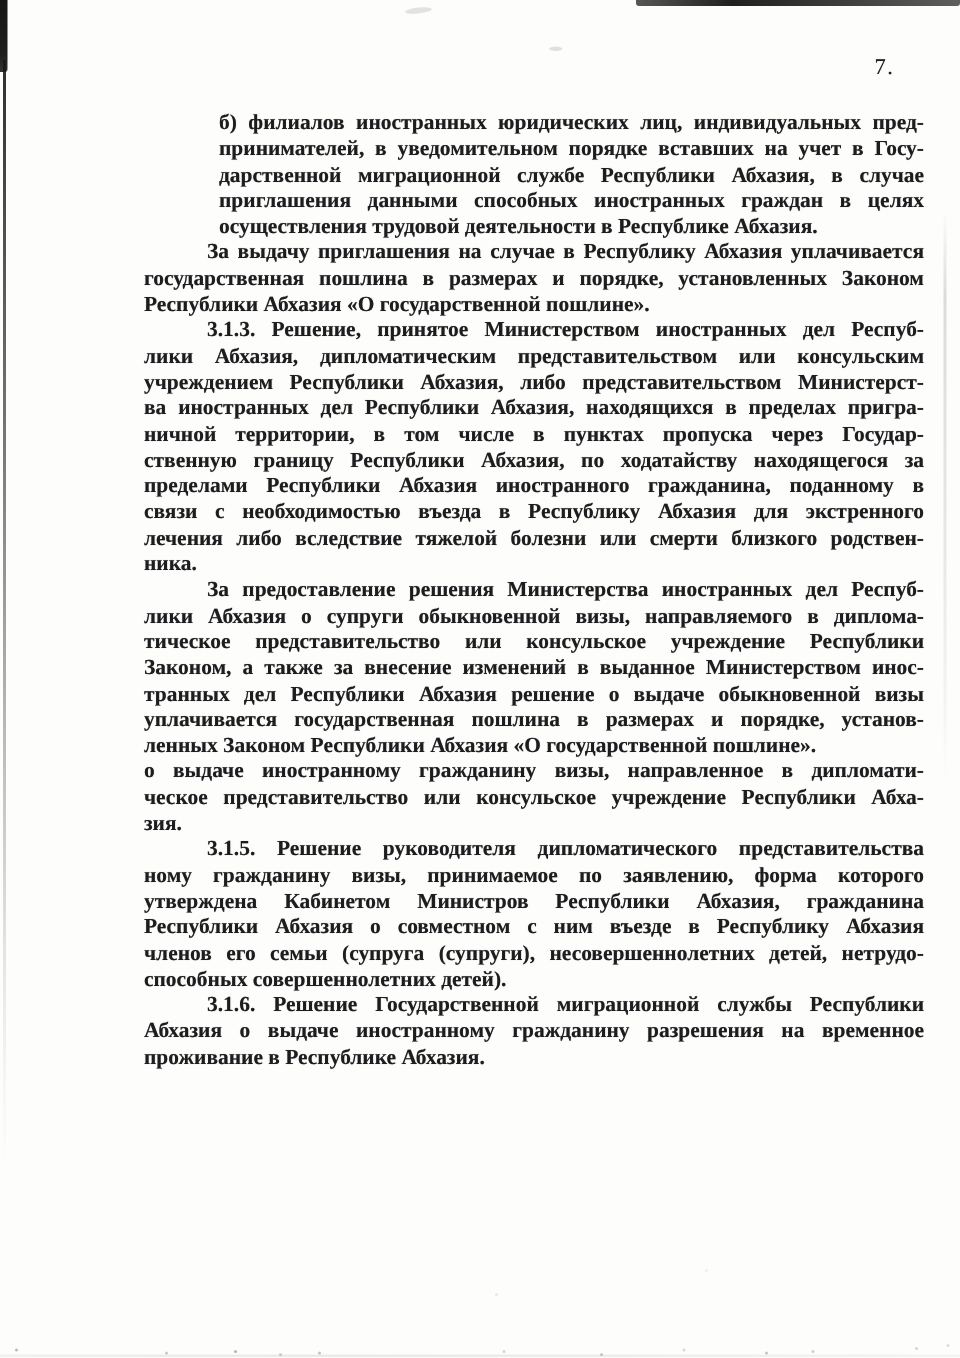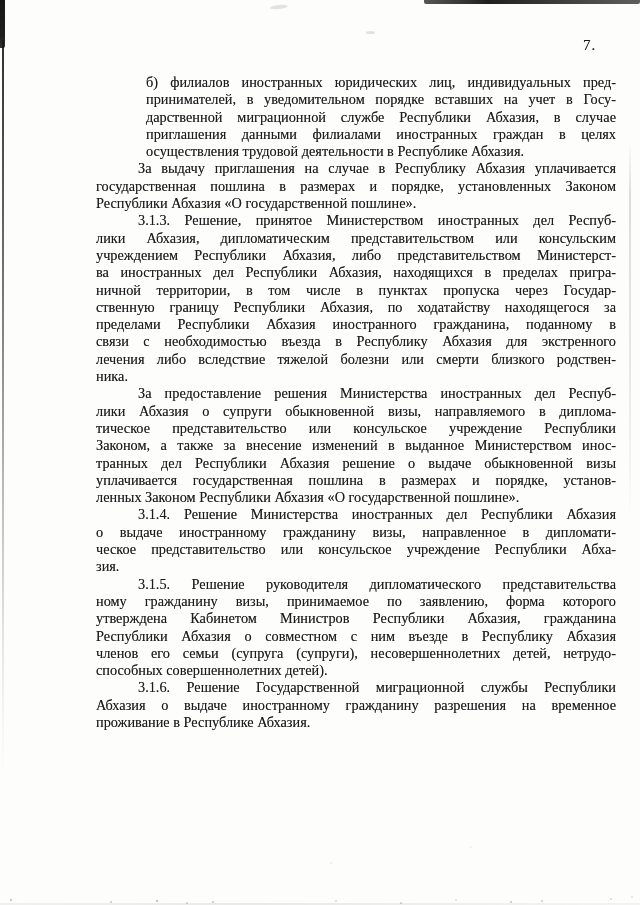--- a/index.html
+++ b/index.html
@@ -20,21 +20,21 @@
   
   .document-text {
     position: absolute;
     left: 96px;
     top: 74px;
     width: 520px;
     font-size: 14.3px;
     line-height: 17.3px;
     text-shadow: 0 0 0.5px rgba(29,29,31,0.55);
   }
-  .paragraph { margin: 0; }
+  .paragraph { margin: 0; font-weight: bold; }
   .paragraph.sub-item { margin-left: 50px; }
   .line {
     text-align: justify;
     text-align-last: justify;
     white-space: normal;
   }
   .line.last { text-align-last: left; }
   .paragraph.body .line.first { padding-left: 42px; }
 
   
@@ -124,21 +124,21 @@
   <div class="artifact bottom-specks"></div>
   <div class="artifact bottom-edge"></div>
 
   <div class="page-number">7.</div>
 
   <div class="document-text">
       <div class="paragraph sub-item">
         <div class="line first">б) филиалов иностранных юридических лиц, индивидуальных пред-</div>
         <div class="line">принимателей, в уведомительном порядке вставших на учет в Госу-</div>
         <div class="line">дарственной миграционной службе Республики Абхазия, в случае</div>
-        <div class="line">приглашения данными филиалами иностранных граждан в целях</div>
+        <div class="line">приглашения данными способных иностранных граждан в целях</div>
         <div class="line last">осуществления трудовой деятельности в Республике Абхазия.</div>
       </div>
       <div class="paragraph body">
         <div class="line first">За выдачу приглашения на случае в Республику Абхазия уплачивается</div>
         <div class="line">государственная пошлина в размерах и порядке, установленных Законом</div>
         <div class="line last">Республики Абхазия «О государственной пошлине».</div>
       </div>
       <div class="paragraph body">
         <div class="line first">3.1.3. Решение, принятое Министерством иностранных дел Респуб-</div>
         <div class="line">лики Абхазия, дипломатическим представительством или консульским</div>
@@ -154,21 +154,20 @@
       <div class="paragraph body">
         <div class="line first">За предоставление решения Министерства иностранных дел Респуб-</div>
         <div class="line">лики Абхазия о супруги обыкновенной визы, направляемого в диплома-</div>
         <div class="line">тическое представительство или консульское учреждение Республики</div>
         <div class="line">Законом, а также за внесение изменений в выданное Министерством инос-</div>
         <div class="line">транных дел Республики Абхазия решение о выдаче обыкновенной визы</div>
         <div class="line">уплачивается государственная пошлина в размерах и порядке, установ-</div>
         <div class="line last">ленных Законом Республики Абхазия «О государственной пошлине».</div>
       </div>
       <div class="paragraph body">
-        <div class="line first">3.1.4. Решение Министерства иностранных дел Республики Абхазия</div>
         <div class="line">о выдаче иностранному гражданину визы, направленное в дипломати-</div>
         <div class="line">ческое представительство или консульское учреждение Республики Абха-</div>
         <div class="line last">зия.</div>
       </div>
       <div class="paragraph body">
         <div class="line first">3.1.5. Решение руководителя дипломатического представительства</div>
         <div class="line">ному гражданину визы, принимаемое по заявлению, форма которого</div>
         <div class="line">утверждена Кабинетом Министров Республики Абхазия, гражданина</div>
         <div class="line">Республики Абхазия о совместном с ним въезде в Республику Абхазия</div>
         <div class="line">членов его семьи (супруга (супруги), несовершеннолетних детей, нетрудо-</div>

